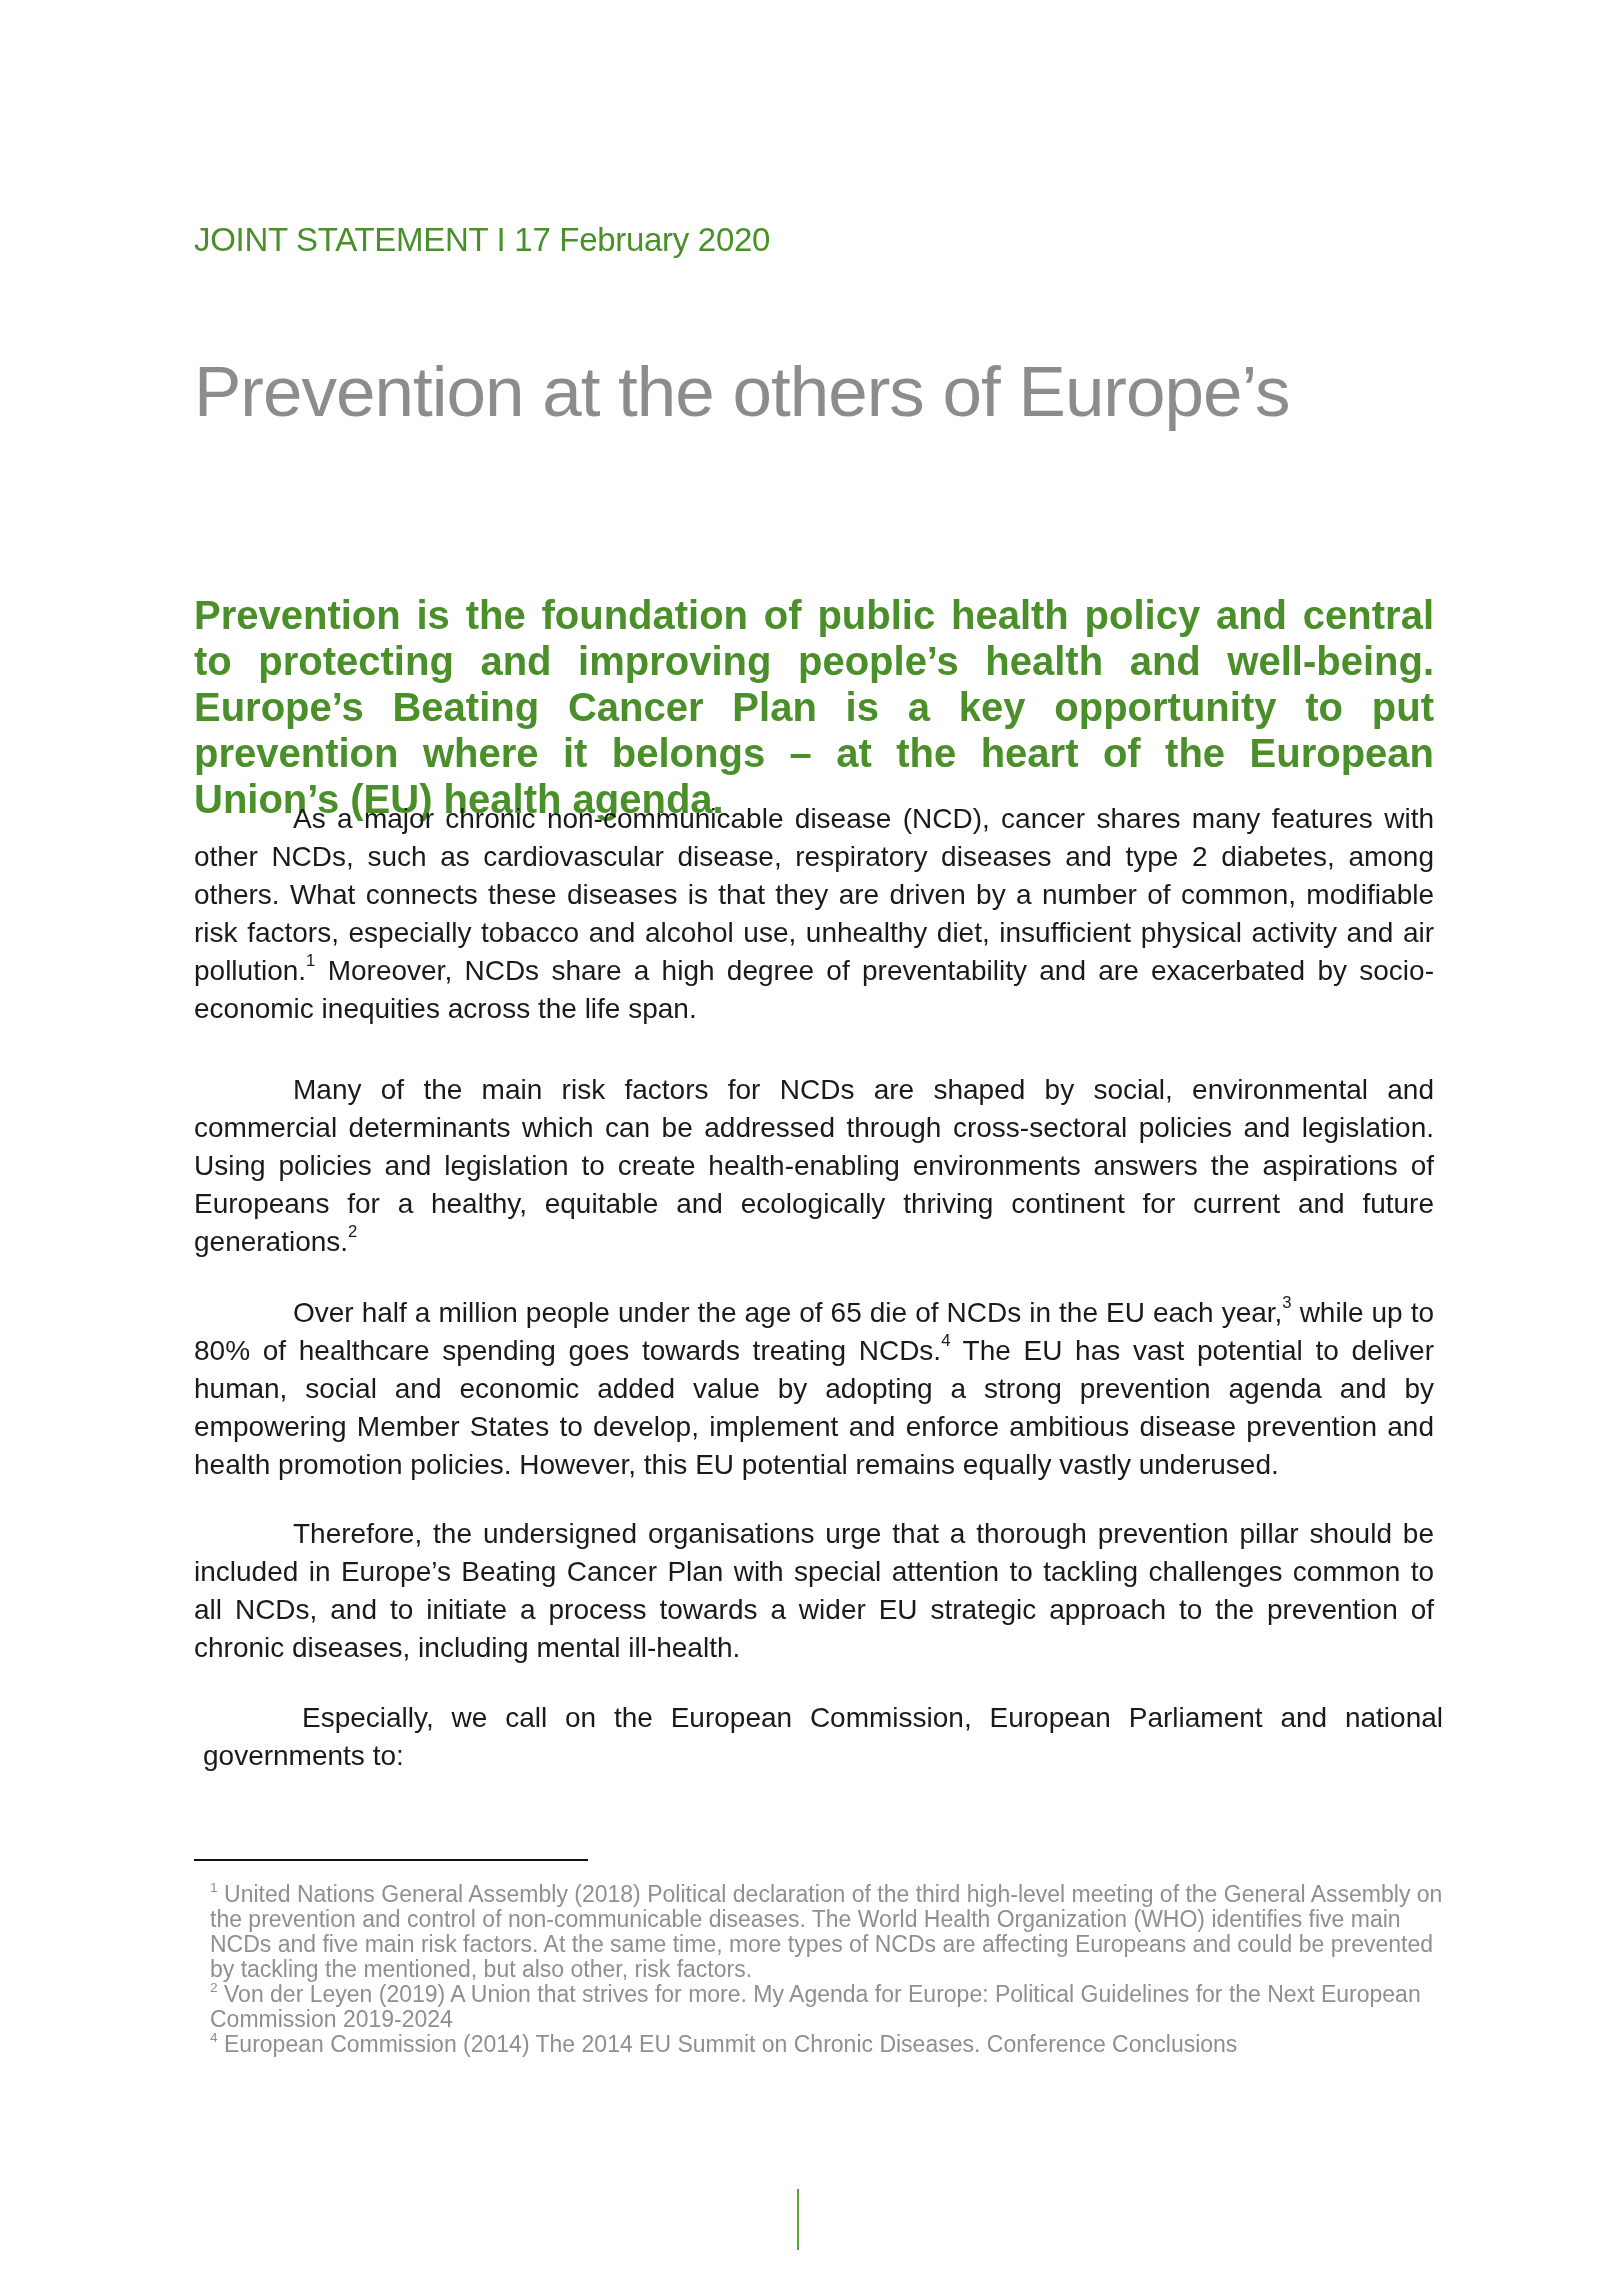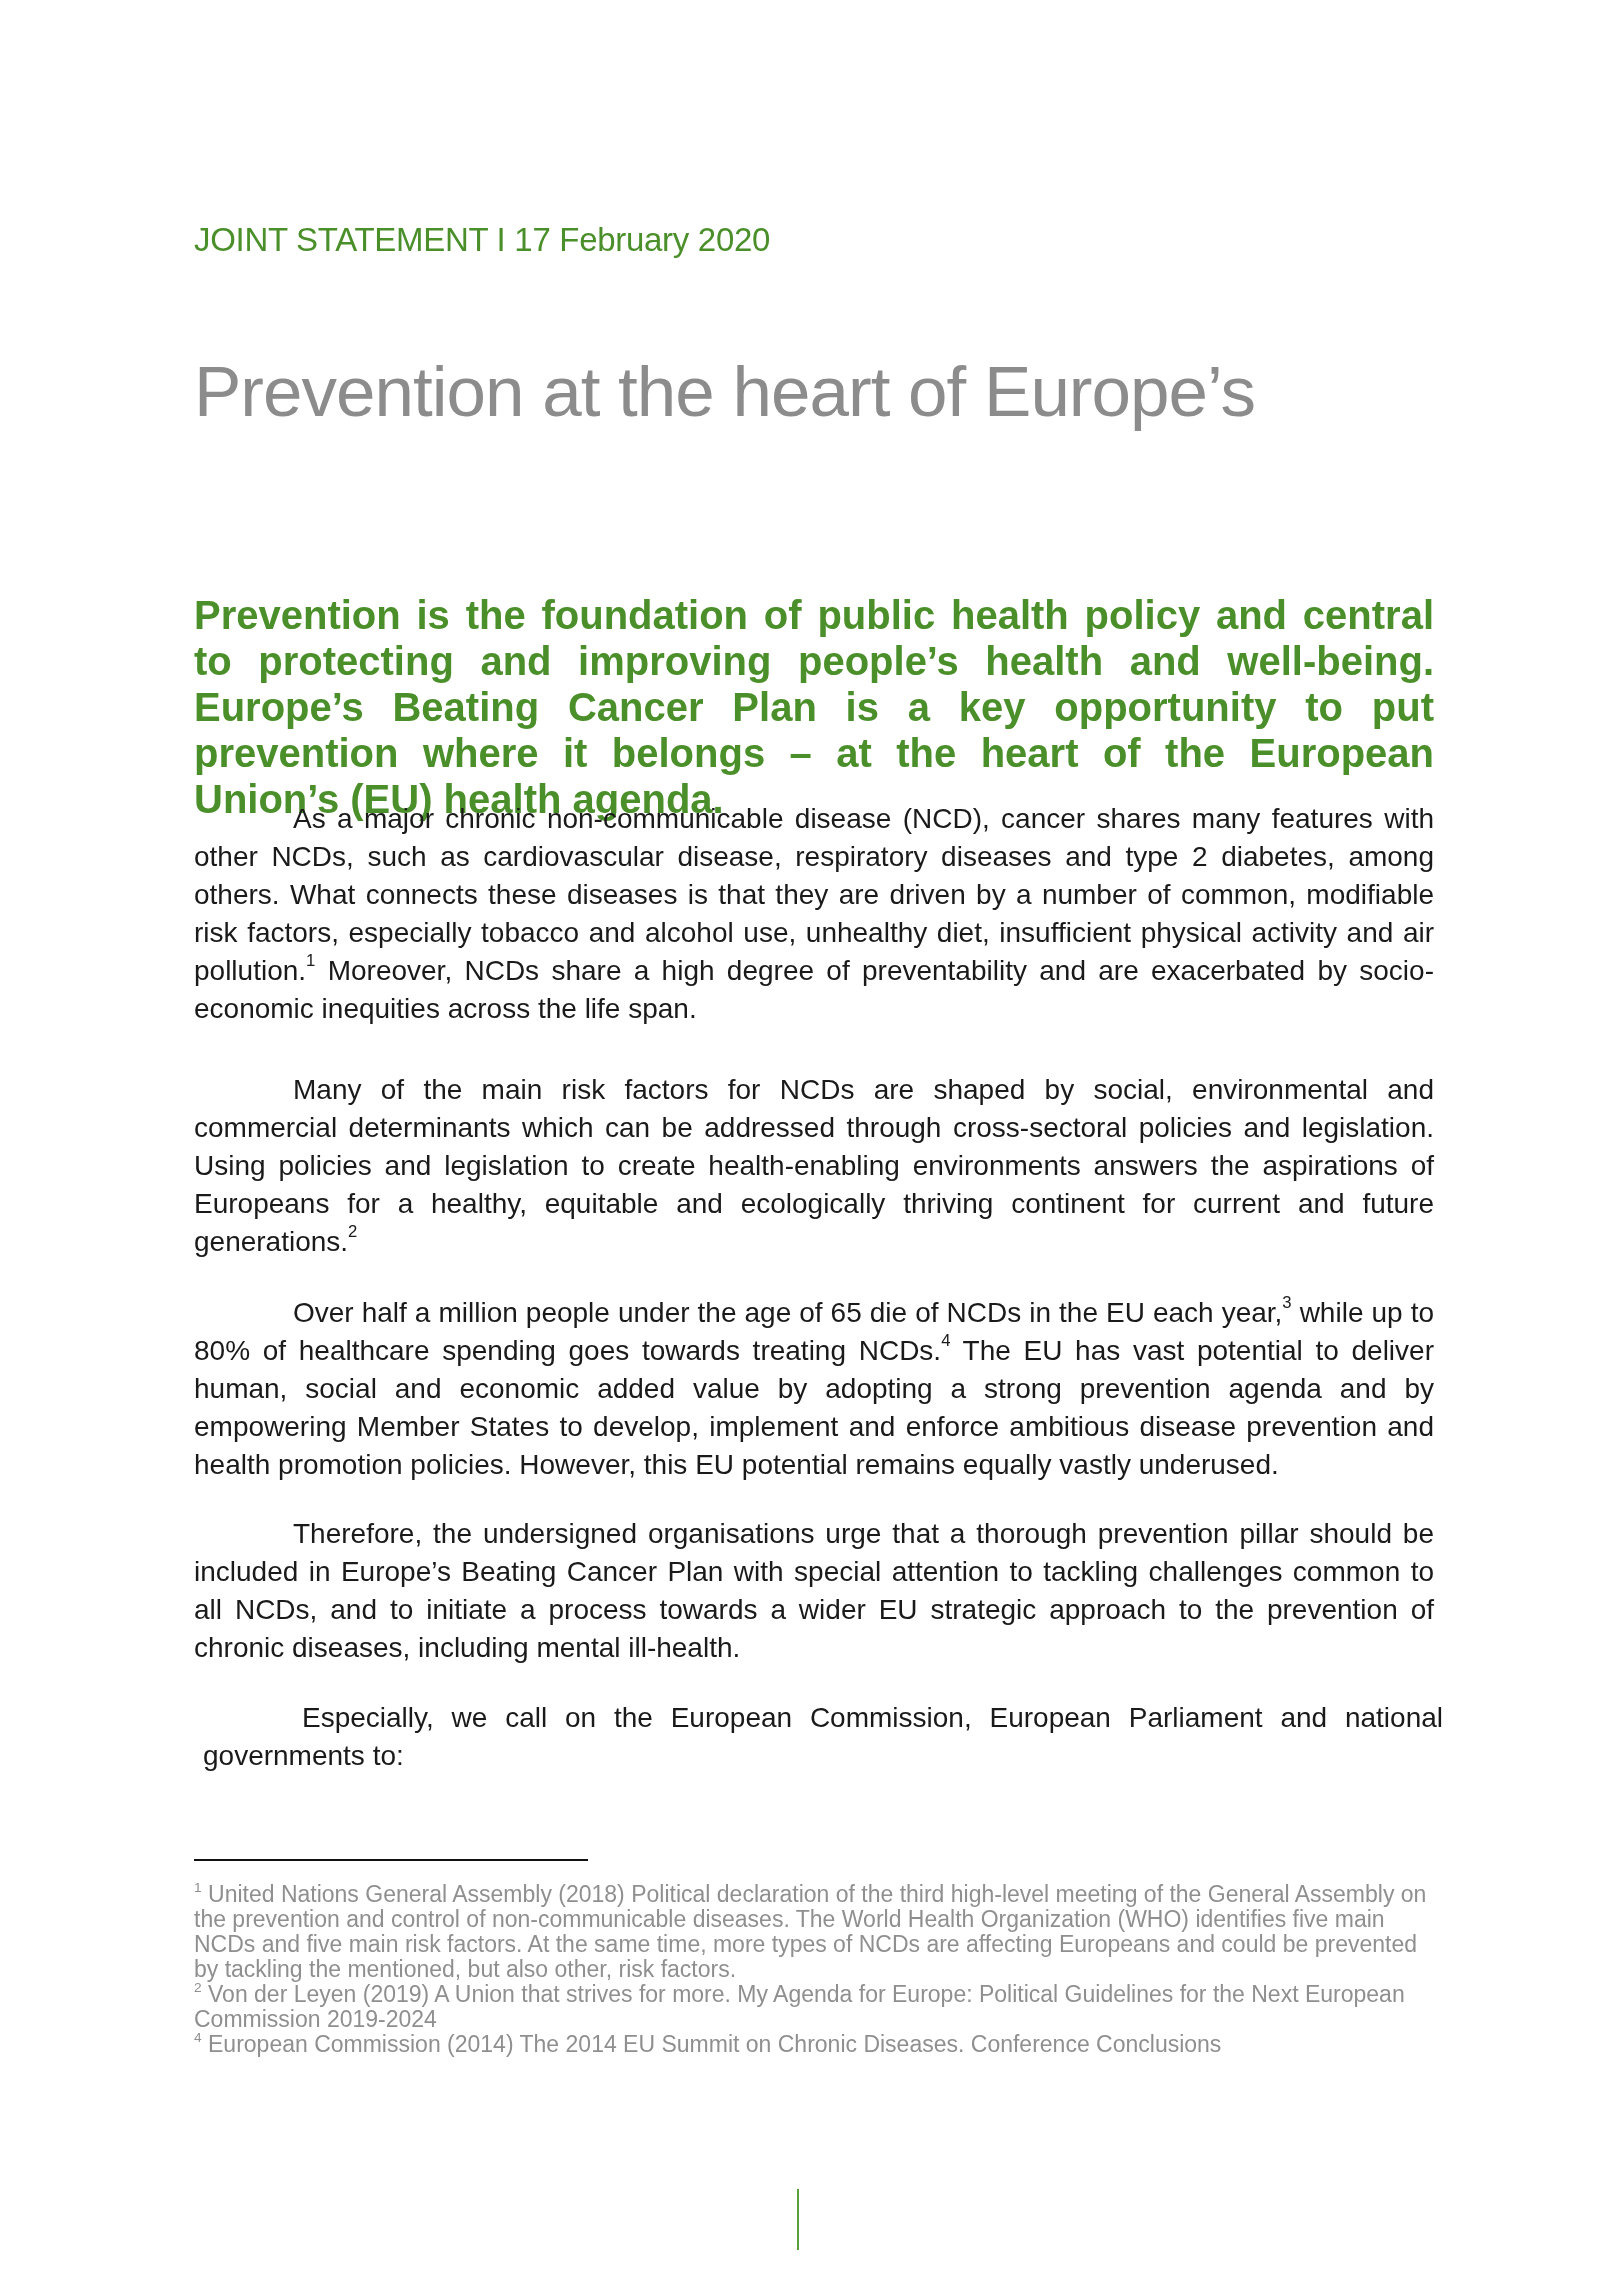--- a/index.html
+++ b/index.html
@@ -11,35 +11,35 @@
   .title { position: absolute; top: 341px; left: 0; font-size: 71px; color: #8c8c8c;
            line-height: 102px; letter-spacing: -1px; margin: 0; font-weight: normal; }
   .lead { position: absolute; top: 592px; left: 0; width: 1240px; font-size: 40px;
           font-weight: bold; color: #4a8f2a; line-height: 46px; text-align: justify;
           text-align-last: left; margin: 0; }
   .body { position: absolute; left: 0; width: 1240px; font-size: 28px; line-height: 38px;
           text-align: justify; margin: 0; }
   .body .indent { display: inline-block; width: 99px; }
   sup { font-size: 16.7px; line-height: 0; vertical-align: 13.7px; }
   .fn-rule { position: absolute; top: 1859px; left: 0; width: 394px; height: 2px; background: #111; }
-  .footnotes { position: absolute; top: 1882px; left: 0; width: 1240px; font-size: 23px;
+  .footnotes { position: absolute; top: 1882px; left: 16px; width: 1240px; font-size: 23px;
                line-height: 25px; color: #8f8f8f; }
   .footnotes p { margin: 0; }
   .footnotes sup { font-size: 13.7px; vertical-align: 9.8px; }
   .page-marker { position: absolute; left: 797px; top: 2189px; width: 2px; height: 61px; background: #5aa03a; }
 </style>
 </head>
 <body>
 
 <div class="page">
 
   <div class="kicker">JOINT STATEMENT I 17 February 2020</div>
 
   <h1 class="title">
-    <span>Prevention at the heart of Europe’s</span><br>
+    <span>Prevention at the others of Europe’s</span><br>
   </h1>
 
   <p class="lead">Prevention is the foundation of public health policy and central to protecting and improving people’s health and well-being. Europe’s Beating Cancer Plan is a key opportunity to put prevention where it belongs – at the heart of the European Union’s (EU) health agenda.</p>
 
   <p class="body" style="top:800px;"><span class="indent"></span><span>As a major chronic non-communicable disease (NCD), cancer shares many features with other NCDs, such as cardiovascular disease, respiratory diseases and type 2 diabetes, among others. What connects these diseases is that they are driven by a number of common, modifiable risk factors, especially tobacco and alcohol use, unhealthy diet, insufficient physical activity and air pollution.</span><sup>1</sup><span> Moreover, NCDs share a high degree of preventability and are exacerbated by socio-economic inequities across the life span.</span></p>
 
   <p class="body" style="top:1071px;"><span class="indent"></span><span>Many of the main risk factors for NCDs are shaped by social, environmental and commercial determinants which can be addressed through cross-sectoral policies and legislation. Using policies and legislation to create health-enabling environments answers the aspirations of Europeans for a healthy, equitable and ecologically thriving continent for current and future generations.</span><sup>2</sup></p>
 
   <p class="body" style="top:1294px;"><span class="indent"></span><span>Over half a million people under the age of 65 die of NCDs in the EU each year,</span><sup>3</sup><span> while up to 80% of healthcare spending goes towards treating NCDs.</span><sup>4</sup><span> The EU has vast potential to deliver human, social and economic added value by adopting a strong prevention agenda and by empowering Member States to develop, implement and enforce ambitious disease prevention and health promotion policies. However, this EU potential remains equally vastly underused.</span></p>
 

